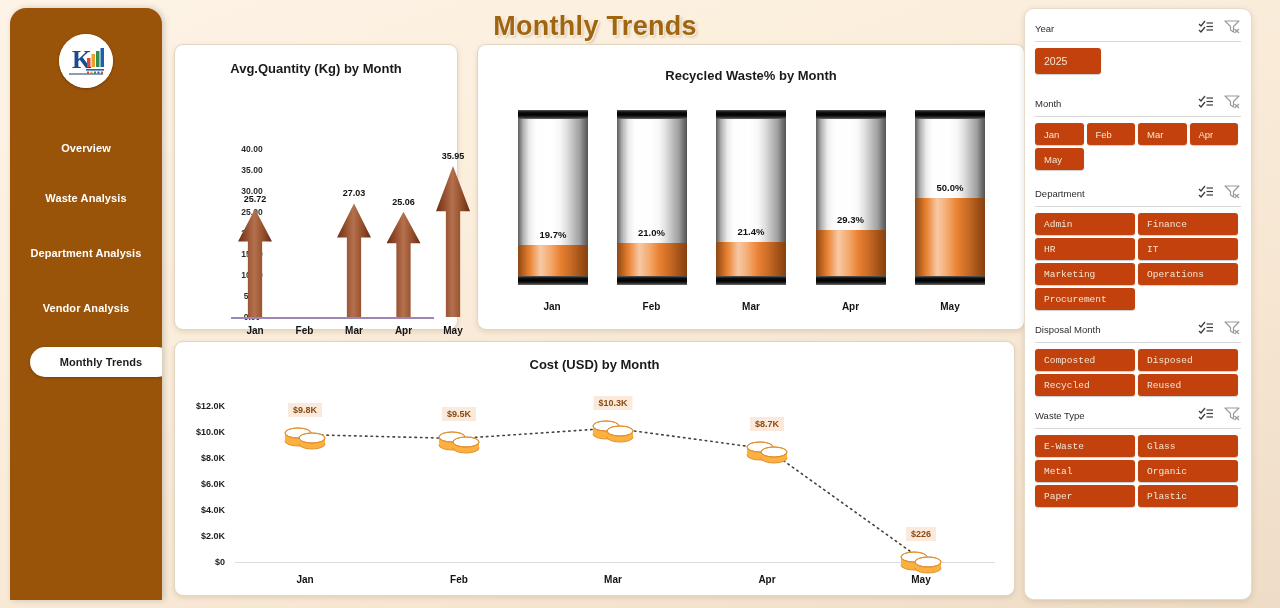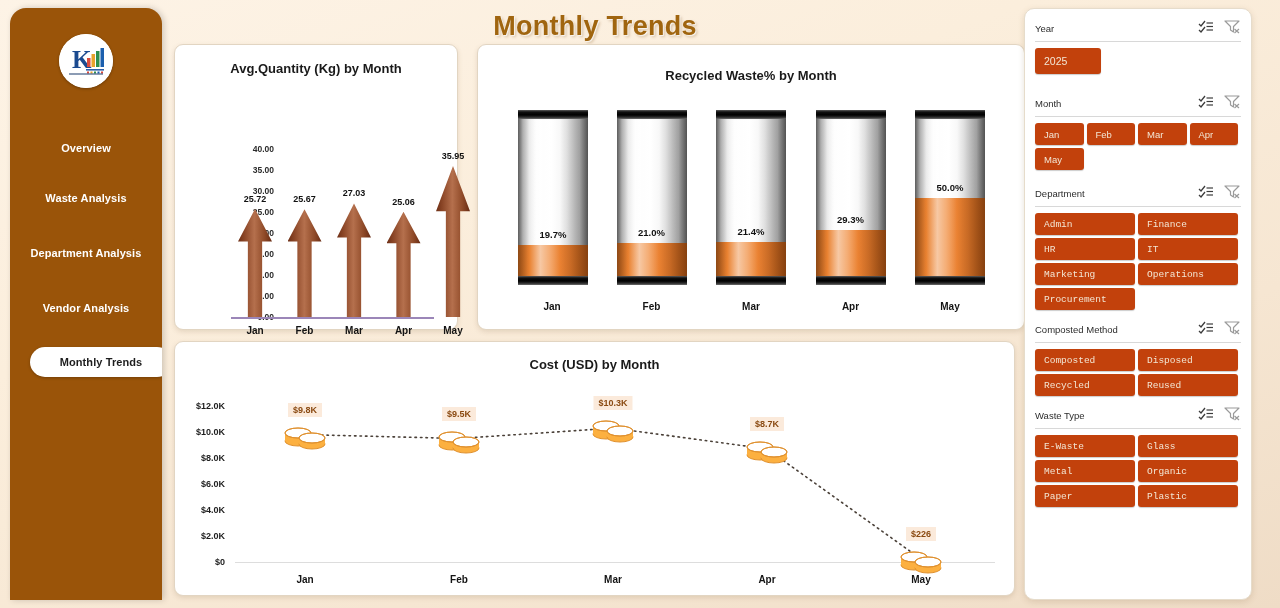--- a/index.html
+++ b/index.html
@@ -60,21 +60,21 @@
     position:absolute; left:0; right:0; text-align:center;
     font-size:13px; font-weight:bold; color:#1a1a1a;
   }
   #card-qty .card-title{ top:16px; }
   #card-recy .card-title{ top:23px; }
   #card-cost .card-title{ top:15px; }
 
   
   #qty-plot{ position:absolute; left:0; top:0; width:284px; height:286px; }
   .ytick{
-    position:absolute; right:0; width:44px; text-align:right;
+    position:absolute; right:0; width:44px; text-align:center;
     font-size:8.5px; font-weight:bold; color:#2b2b2b;
     transform:translateY(-50%);
   }
   #qty-axis{ position:absolute; left:55px; top:0; width:44px; height:200px; }
   .qty-baseline{
     position:absolute; left:56px; width:203px; height:1.5px;
     background:#9b86b8; top:228px;
   }
   .arrow-wrap{ position:absolute; bottom:58px; width:36px; }
   .arrow-val{
@@ -216,24 +216,20 @@
         <div class="ytick" style="top: 230px;">10.00</div>
         <div class="ytick" style="top: 251px;">5.00</div>
         <div class="ytick" style="top: 272px;">0.00</div>
       </div>
     <div class="qty-baseline" style="top: 272px;"></div>
   <div class="arrow-wrap" style="left: 62px; bottom: 14px; height: 108.024px;">
         <div class="arrow-shape" style="height: 108.024px;"></div>
         <div class="arrow-val" style="bottom: 113.024px;">25.72</div>
       </div>
       <div class="xlab" style="left: 80px; top: 280px;">Jan</div>
-      <div class="arrow-wrap" style="left: 111.5px; bottom: 14px; height: 107.814px;">
-        <div class="arrow-shape" style="height: 107.814px;"></div>
-        <div class="arrow-val" style="bottom: 112.814px;">25.67</div>
-      </div>
       <div class="xlab" style="left: 129.5px; top: 280px;">Feb</div>
       <div class="arrow-wrap" style="left: 161px; bottom: 14px; height: 113.526px;">
         <div class="arrow-shape" style="height: 113.526px;"></div>
         <div class="arrow-val" style="bottom: 118.526px;">27.03</div>
       </div>
       <div class="xlab" style="left: 179px; top: 280px;">Mar</div>
       <div class="arrow-wrap" style="left: 210.5px; bottom: 14px; height: 105.252px;">
         <div class="arrow-shape" style="height: 105.252px;"></div>
         <div class="arrow-val" style="bottom: 110.252px;">25.06</div>
       </div>
@@ -466,21 +462,21 @@
         <div class="chip w2">Finance</div>
         <div class="chip w2">HR</div>
         <div class="chip w2">IT</div>
         <div class="chip w2">Marketing</div>
         <div class="chip w2">Operations</div>
         <div class="chip w2">Procurement</div>
       </div>
     </div>
     <div class="slicer">
       <div class="slicer-head">
-        <div class="slicer-title">Composted Method</div>
+        <div class="slicer-title">Disposal Month</div>
         <div class="slicer-icons">
           <span><svg width="16" height="14" viewBox="0 0 16 14">
       <path d="M1 4 L3 6 L7 1" fill="none" stroke="#3c3c3c" stroke-width="1.3"></path>
       <path d="M1 10 L3 12 L7 7" fill="none" stroke="#3c3c3c" stroke-width="1.3"></path>
       <line x1="8.5" y1="3" x2="15" y2="3" stroke="#3c3c3c" stroke-width="1.2"></line>
       <line x1="8.5" y1="6.5" x2="15" y2="6.5" stroke="#3c3c3c" stroke-width="1.2"></line>
       <line x1="8.5" y1="10" x2="15" y2="10" stroke="#3c3c3c" stroke-width="1.2"></line>
     </svg></span>
           <span><svg width="17" height="15" viewBox="0 0 17 15">
       <path d="M1 2 H15 L9.5 7.5 V13 L6.5 11 V7.5 Z" fill="none" stroke="#9a9a9a" stroke-width="1.2" stroke-linejoin="round"></path>

